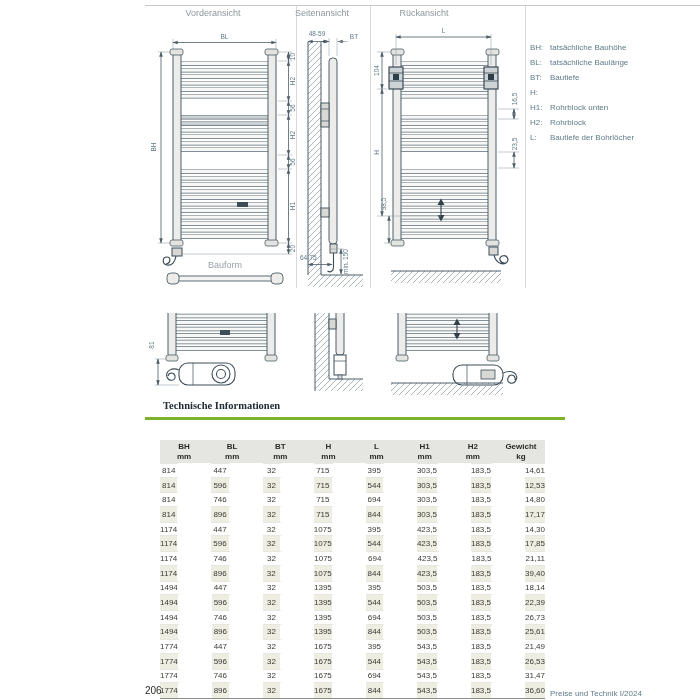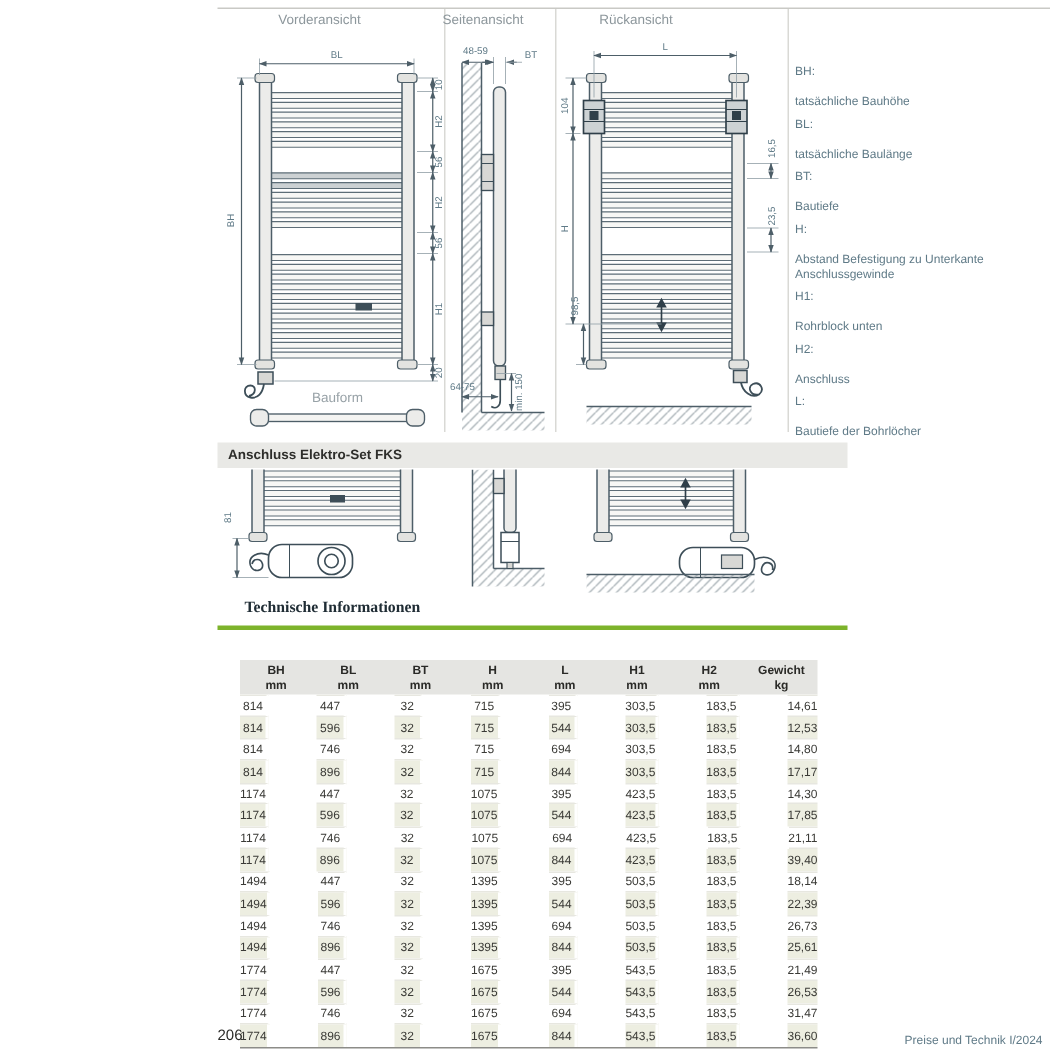--- a/index.html
+++ b/index.html
@@ -3,21 +3,21 @@
 <meta charset="utf-8">
 <style>
   html,body{margin:0;padding:0;background:#fff;}
   .page{position:relative;width:700px;height:700px;background:#fff;overflow:hidden;
         font-family:"Liberation Sans","DejaVu Sans",sans-serif;color:#2e2e2b;}
   .abs{position:absolute;}
   .topline{left:145px;top:5px;width:555px;height:1px;background:#c9c9c5;}
   .vdiv{width:1px;top:6px;height:282px;background:#d9d9d5;}
   .vtitle{top:8px;width:120px;text-align:center;font-size:9px;color:#8d979c;}
   .legend{left:530px;top:43px;width:168px;font-size:8px;color:#5f7a87;line-height:10px;}
-  .legend-item{display:flex;margin-bottom:5px;flex-direction:column;}
+  .legend-item{display:flex;margin-bottom:5px;}
   .legend-key{width:20px;flex:0 0 20px;}
   .legend-text .l2{display:block;}
   .band{left:145px;top:295px;width:420px;height:17px;background:#e9e9e6;
         font-size:9px;font-weight:bold;color:#2e2e2b;line-height:17px;padding-left:7px;
         box-sizing:border-box;}
   .note{left:145px;top:404px;width:555px;font-size:8.5px;color:#6d838c;}
   .greenline{left:145px;top:417px;width:420px;height:2.5px;background:#7db32b;}
   .ttitle{left:163px;top:400px;font-size:10.5px;font-weight:bold;color:#202d35;font-family:Liberation Serif, serif;}
   .thead{left:160px;top:440px;width:385px;height:23px;background:#e5e5e2;display:flex;}
   .hcell{width:12.5%;box-sizing:border-box;display:flex;flex-direction:column;
@@ -25,21 +25,21 @@
          color:#2a2a27;line-height:9.5px;}
   .tbody{left:160px;top:463px;width:385px;}
   .trow{display:flex;height:14.7px;box-sizing:border-box;gap:32px;}
   .trow .tcell{width:12.5%;box-sizing:border-box;display:flex;align-items:center;
          justify-content:center;font-size:8px;color:#3a3a36;border-right:2px solid #fff;}
   .trow .tcell:last-child{border-right:none;}
   .trow:nth-child(odd) .tcell{background:#fff;border-top:1px solid #e7e7e0;border-bottom:1px solid #e7e7e0;}
   .trow:nth-child(even) .tcell{background:#edeee1;}
   .pageno{left:145px;top:685px;font-size:10px;color:#2a2a27;}
   .bottomrule{left:160px;top:698px;width:385px;height:1px;background:#8c8c88;}
-  .footright{left:550px;top:689px;width:145px;text-align:right;font-size:8px;color:#5f7a87;}
+  .footright{left:550px;top:689px;width:145px;text-align:left;font-size:8px;color:#5f7a87;}
   svg text{font-family:"Liberation Sans","DejaVu Sans",sans-serif;}
   .dlbl{font-size:6.5px;fill:#5f7a87;}
   .blbl{font-size:9px;fill:#98a2a7;}
 </style>
 </head>
 <body>
 
 <div class="page">
 
   <div class="abs topline"></div>
@@ -183,37 +183,35 @@
       <div class="legend-item">
       <span class="legend-key">BL:</span>
       <span class="legend-text"><span>tatsächliche Baulänge</span><span class="l2"></span></span>
     </div>
       <div class="legend-item">
       <span class="legend-key">BT:</span>
       <span class="legend-text"><span>Bautiefe</span><span class="l2"></span></span>
     </div>
       <div class="legend-item">
       <span class="legend-key">H:</span>
-      <span class="legend-text"><span>Abstand Befestigung zu Unterkante</span><span class="l2">Anschlussgewinde</span></span>
     </div>
       <div class="legend-item">
       <span class="legend-key">H1:</span>
       <span class="legend-text"><span>Rohrblock unten</span><span class="l2"></span></span>
     </div>
       <div class="legend-item">
       <span class="legend-key">H2:</span>
-      <span class="legend-text"><span>Anschluss</span><span class="l2"></span></span>
+      <span class="legend-text"><span>Rohrblock</span><span class="l2"></span></span>
     </div>
       <div class="legend-item">
       <span class="legend-key">L:</span>
       <span class="legend-text"><span>Bautiefe der Bohrlöcher</span><span class="l2"></span></span>
     </div>
     </div>
 
-  <div class="abs band">Anschluss Elektro-Set FKS</div>
 
   <svg class="abs" style="left:145px;top:313px" width="555" height="87" viewBox="0 0 555 87">
     <defs>
       <marker id="ma2" viewBox="0 0 10 10" refX="9" refY="5" markerWidth="6.5" markerHeight="6.5" orient="auto">
         <path d="M0,1.5L10,5L0,8.5z" fill="#4d5e68"></path>
         </marker>
       <marker id="mb2" viewBox="0 0 10 10" refX="9" refY="5" markerWidth="6.5" markerHeight="6.5" orient="auto-start-reverse">
         <path d="M0,1.5L10,5L0,8.5z" fill="#4d5e68"></path>
         </marker>
       <pattern id="hatch2" patternUnits="userSpaceOnUse" width="6" height="6">

